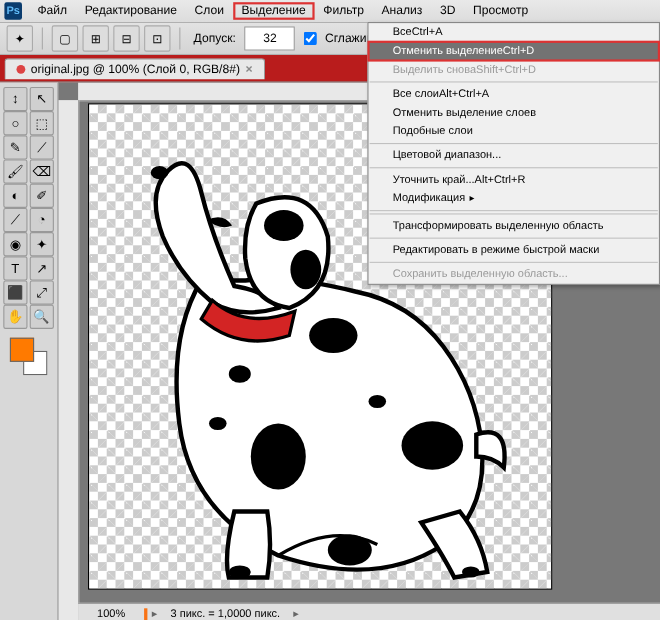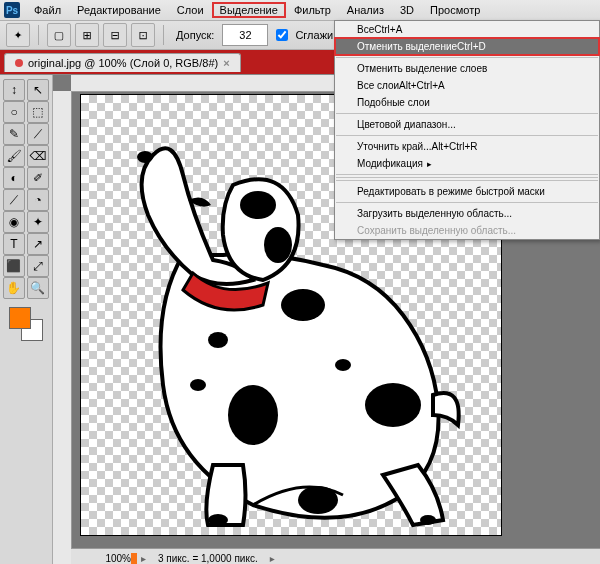--- a/index.html
+++ b/index.html
@@ -23,21 +23,21 @@
 .swatches{margin-top:6px;position:relative;width:34px;height:34px}
 .sw-bg{position:absolute;right:0;bottom:0;width:20px;height:20px;background:#fff;border:1px solid #666}
 .sw-fg{position:absolute;left:0;top:0;width:20px;height:20px;background:#ff7a00;border:1px solid #666}
 .canvas-area{flex:1;background:#787878;position:relative;overflow:hidden}
 .ruler-h{position:absolute;left:18px;right:0;top:0;height:16px;background:#e8e8e8;border-bottom:1px solid #999}
 .ruler-v{position:absolute;left:0;top:16px;bottom:0;width:18px;background:#e8e8e8;border-right:1px solid #999}
 .canvas{position:absolute;left:28px;top:20px;width:420px;height:440px;background:#fff;box-shadow:0 0 0 1px #000}
 .checker{width:100%;height:100%;background-image:linear-gradient(45deg,#ccc 25%,transparent 25%),linear-gradient(-45deg,#ccc 25%,transparent 25%),linear-gradient(45deg,transparent 75%,#ccc 75%),linear-gradient(-45deg,transparent 75%,#ccc 75%);background-size:16px 16px;background-position:0 0,0 8px,8px -8px,-8px 0}
 .dog{position:absolute;left:22px;top:10px;width:360px;height:430px}
 .statusbar{position:absolute;left:18px;right:0;bottom:0;height:18px;background:#e0e0e0;border-top:1px solid #999;display:flex;align-items:center;font-size:10px}
-.status-zoom{width:60px;text-align:right;border-right:6px solid #f97316}
+.status-zoom{width:60px;text-align:center;border-right:3px solid #f97316}
 .status-info{padding:0 8px}
 .dropdown{position:absolute;left:334px;top:20px;width:264px;background:#f0f0f0;border:1px solid #888;box-shadow:2px 2px 4px rgba(0,0,0,0.3);z-index:10}
 .dd-item{display:flex;justify-content:flex-start;padding:3px 18px 3px 22px;cursor:default;font-size:10px}
 .dd-item.hl{background:#737373;color:#fff;outline:2px solid #d33;outline-offset:-1px}
 .dd-item.disabled{color:#9a9a9a}
 .dd-sep{height:1px;background:#c0c0c0;margin:2px 1px}
 .dd-arrow::after{content:"▸";margin-left:4px;font-size:9px}
 </style>
 </head>
 <body>
@@ -177,56 +177,60 @@
 
 <div class="dropdown" id="dropdown">
     <div class="dd-item">
       <span>Все</span>
       <span>Ctrl+A</span>
     </div>
     <div class="dd-item hl">
       <span>Отменить выделение</span>
       <span>Ctrl+D</span>
     </div>
-    <div class="dd-sep"></div>
-    <div class="dd-item">
-      <span>Отменить выделение слоев</span>
-      <span></span>
-    </div>
+    <div class="dd-item disabled">
+      <span>Выделить снова</span>
+      <span>Shift+Ctrl+D</span>
+    </div>
+    <div class="dd-sep"></div>
     <div class="dd-item">
       <span>Все слои</span>
       <span>Alt+Ctrl+A</span>
     </div>
     <div class="dd-item">
+      <span>Отменить выделение слоев</span>
+      <span></span>
+    </div>
+    <div class="dd-item">
       <span>Подобные слои</span>
       <span></span>
     </div>
     <div class="dd-sep"></div>
     <div class="dd-item">
       <span>Цветовой диапазон...</span>
       <span></span>
     </div>
     <div class="dd-sep"></div>
     <div class="dd-item">
       <span>Уточнить край...</span>
       <span>Alt+Ctrl+R</span>
     </div>
     <div class="dd-item">
       <span class="dd-arrow">Модификация</span>
       <span></span>
     </div>
     <div class="dd-sep"></div>
     <div class="dd-sep"></div>
+    <div class="dd-item">
+      <span>Трансформировать выделенную область</span>
+      <span></span>
+    </div>
     <div class="dd-sep"></div>
     <div class="dd-item">
       <span>Редактировать в режиме быстрой маски</span>
       <span></span>
     </div>
     <div class="dd-sep"></div>
-    <div class="dd-item">
-      <span>Загрузить выделенную область...</span>
-      <span></span>
-    </div>
     <div class="dd-item disabled">
       <span>Сохранить выделенную область...</span>
       <span></span>
     </div>
   </div>
 
 </body></html>

